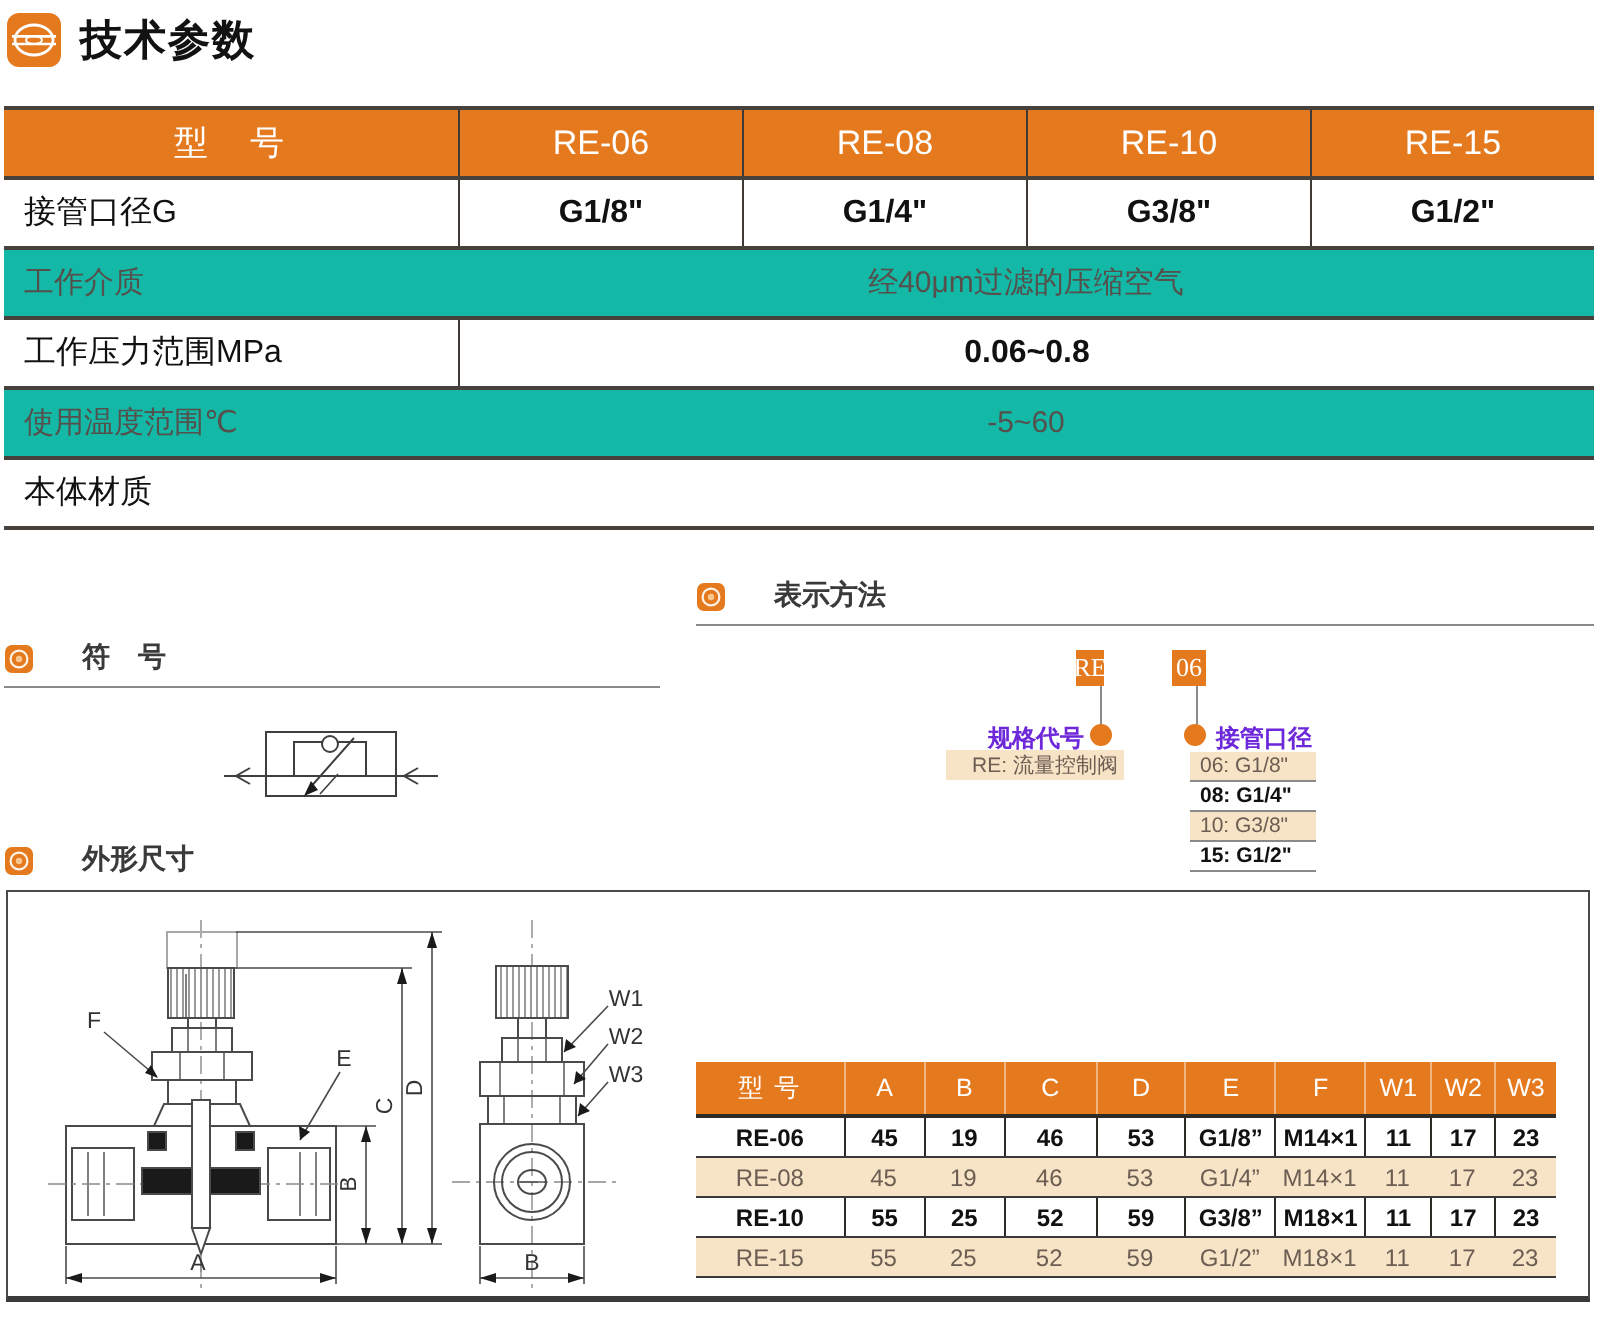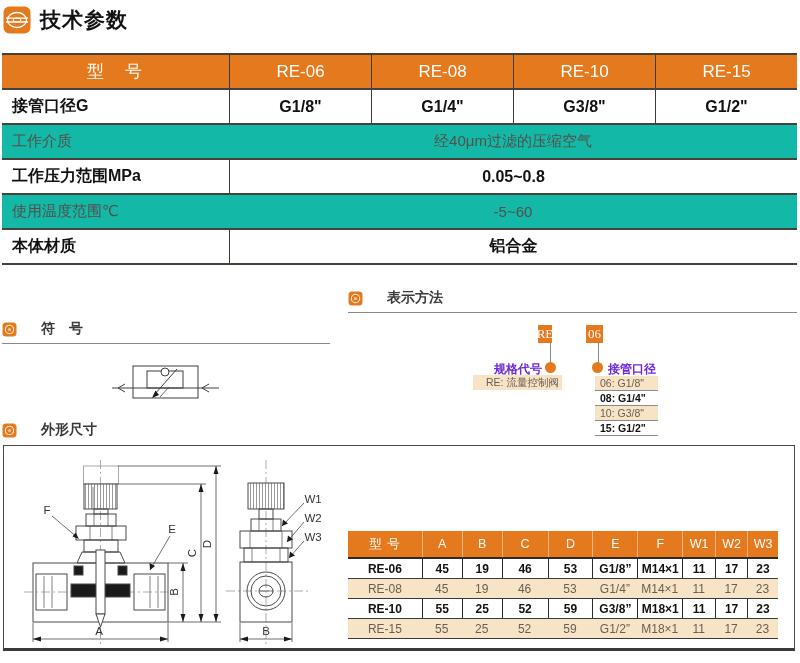--- a/index.html
+++ b/index.html
@@ -15,21 +15,21 @@
   .page-title .t{font-size:21px;font-weight:bold;color:#121212;letter-spacing:1px;}
 
   
   .spec-table{left:2px;top:53px;width:795px;border-top:2px solid #46413B;}
   .st-row{display:flex;height:33px;border-bottom:2px solid #46413B;align-items:stretch;}
   .st-row.header{background:#E5791E;color:#fff;}
   .st-c0{width:227px;display:flex;align-items:center;padding-left:10px;box-sizing:border-box;font-size:16px;}
   .header .st-c0{justify-content:center;padding-left:0;font-size:17px;letter-spacing:2px;}
   .st-cell,.st-val{flex:1;display:flex;align-items:center;justify-content:center;font-size:16px;}
   .header .st-cell{border-left:1.5px solid #3F3A35;font-size:17px;}
-  .st-row.white .st-c0{font-weight:bold;color:#111;}
+  .st-row.white .st-c0{font-weight:normal;color:#111;}
   .st-row.white .st-cell,.st-row.white .st-val{border-left:1.5px solid #3F3A35;font-weight:bold;color:#111;}
   .st-row.peach{background:#14b8a6;color:#55504B;}
   .st-row.peach .st-c0{font-size:15px;}
   .st-row.peach .st-val{font-size:15px;}
 
   
   .sec-head{display:flex;align-items:center;gap:24px;font-size:14px;font-weight:bold;color:#3a3a3a;}
   .sec-head.rule{border-bottom:1.5px solid #8a8a8a;padding-bottom:5px;}
 
   
@@ -89,29 +89,28 @@
     <div class="st-cell">G1/4"</div>
     <div class="st-cell">G3/8"</div>
     <div class="st-cell">G1/2"</div>
   </div>
   <div class="st-row peach">
     <div class="st-c0">工作介质</div>
     <div class="st-val">经40μm过滤的压缩空气</div>
   </div>
   <div class="st-row white">
     <div class="st-c0">工作压力范围MPa</div>
-    <div class="st-val">0.05~0.8</div>
+    <div class="st-val">0.06~0.8</div>
   </div>
   <div class="st-row peach">
     <div class="st-c0">使用温度范围℃</div>
     <div class="st-val">-5~60</div>
   </div>
   <div class="st-row white">
     <div class="st-c0">本体材质</div>
-    <div class="st-val">铝合金</div>
   </div>
 </div>
 
 <div class="abs sec-head rule" style="left:348px;top:289px;width:449px;">
   <svg width="15" height="15" viewBox="0 0 15 15">
     <rect x="0.5" y="0.5" width="14" height="14" rx="3.5" fill="#E5791E"></rect>
     <circle cx="7.5" cy="7.5" r="4.2" fill="none" stroke="#fff" stroke-width="1.1" opacity="0.9"></circle>
     <circle cx="7.5" cy="7.5" r="1.6" fill="#F8C890"></circle>
   </svg>
   <span>表示方法</span>

